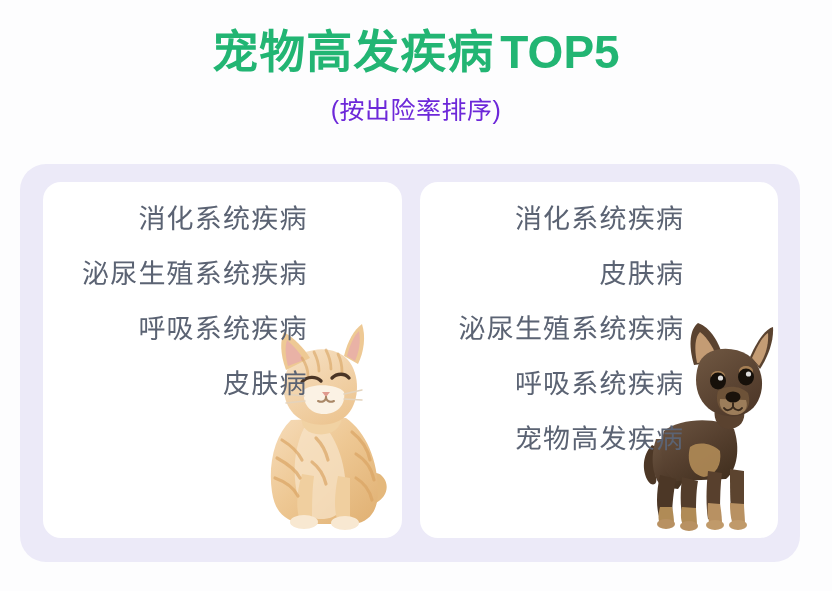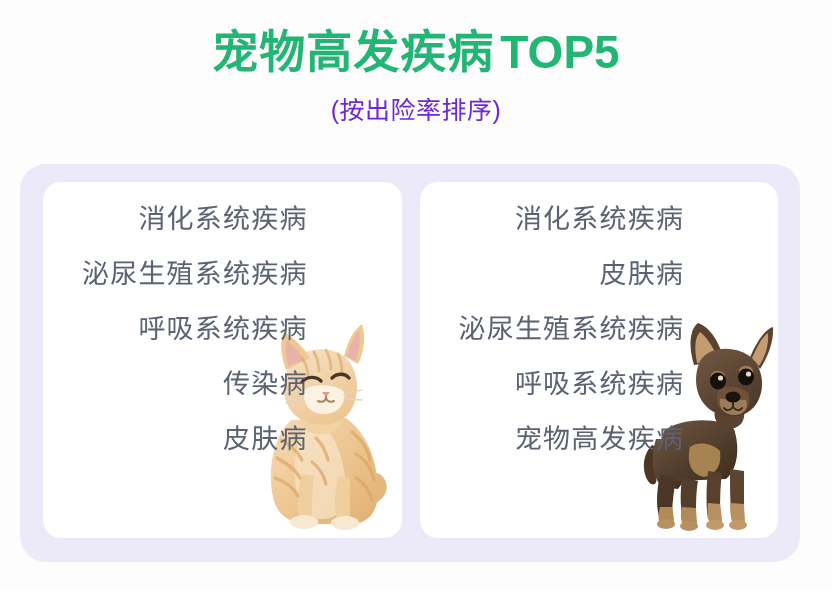--- a/index.html
+++ b/index.html
@@ -146,21 +146,20 @@
 
   <div class="panel"></div>
 
   <div class="cards">
 
     <div class="card">
       <ul class="disease-list">
         <li class="disease-item">消化系统疾病</li>
         <li class="disease-item">泌尿生殖系统疾病</li>
         <li class="disease-item">呼吸系统疾病</li>
-        <li class="disease-item">传染病</li>
         <li class="disease-item">皮肤病</li>
       </ul>
 
       <div class="animal animal-cat">
         <svg viewBox="0 0 150 230" xmlns="http://www.w3.org/2000/svg">
           <defs>
             <linearGradient id="catBody" x1="0" y1="0" x2="1" y2="1">
               <stop offset="0%" stop-color="#f6dcba"></stop>
               <stop offset="45%" stop-color="#eec894"></stop>
               <stop offset="100%" stop-color="#e0b072"></stop>

